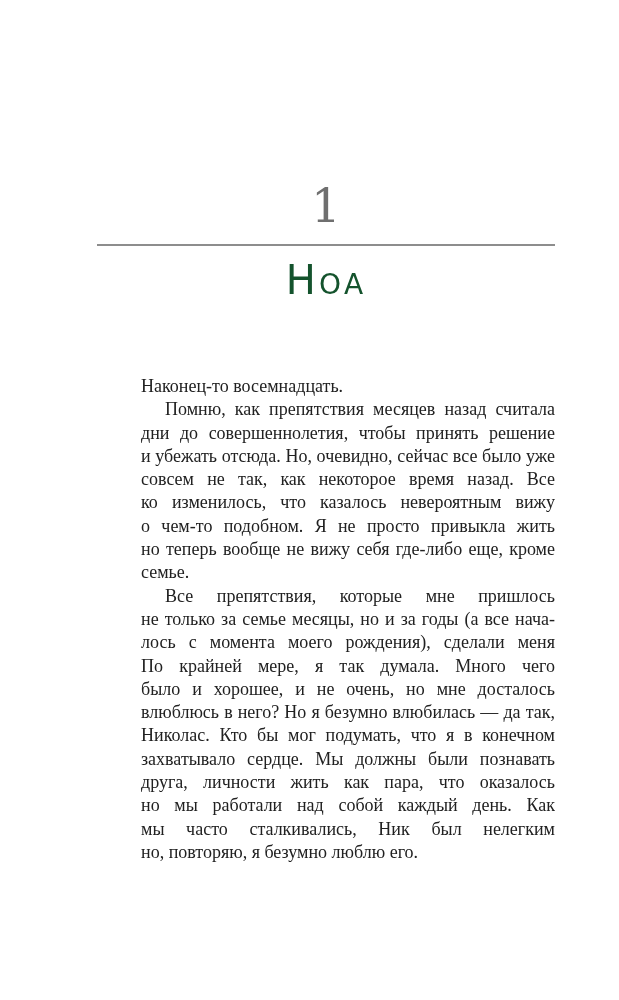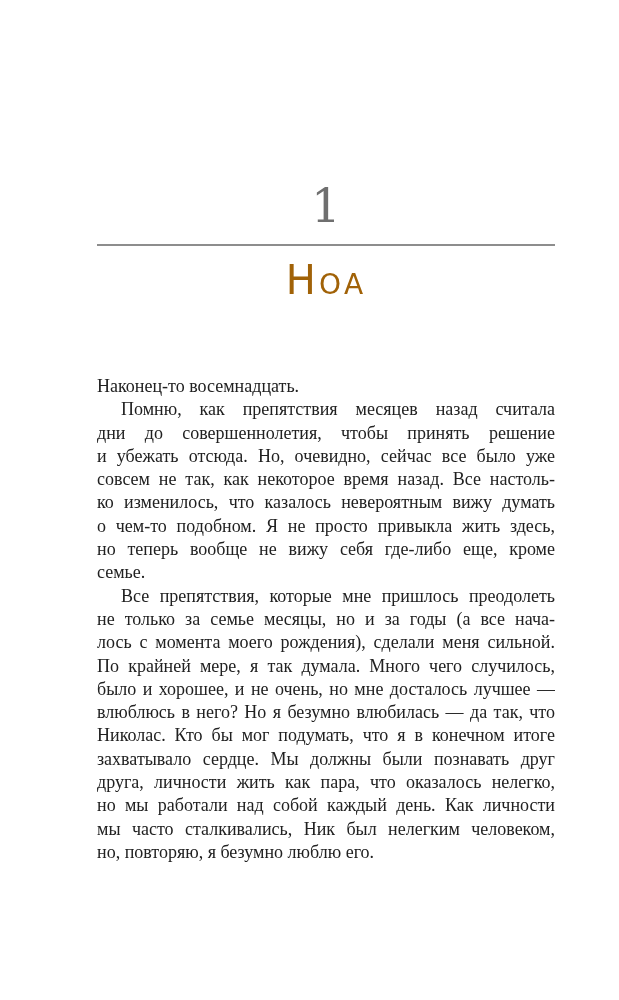--- a/index.html
+++ b/index.html
@@ -43,37 +43,38 @@
   }
   .chapter-title {
     top: 258px;
     text-align: center;
     font-family: "DejaVu Sans", sans-serif;
     font-variant: small-caps;
     font-size: 40px;
     line-height: 44px;
     font-weight: 400;
     letter-spacing: 3px;
-    color: #a16207;
+    color: #14532d;
   }
   
   .chapter-text {
     top: 375px;
     font-family: "Liberation Serif", serif;
     font-size: 18px;
     line-height: 23.3px;
     color: #212121;
   }
   .text-line {
     text-align: justify;
     text-align-last: justify;
     text-justify: inter-word;
     white-space: normal;
     overflow: hidden;
     height: 23.3px;
+    margin-left: 44px;
   }
   .text-line.last-line {
     text-align-last: left;
   }
   .text-line.first-indent {
     text-indent: 24px;
   }
 </style>
 </head>
 <body>

